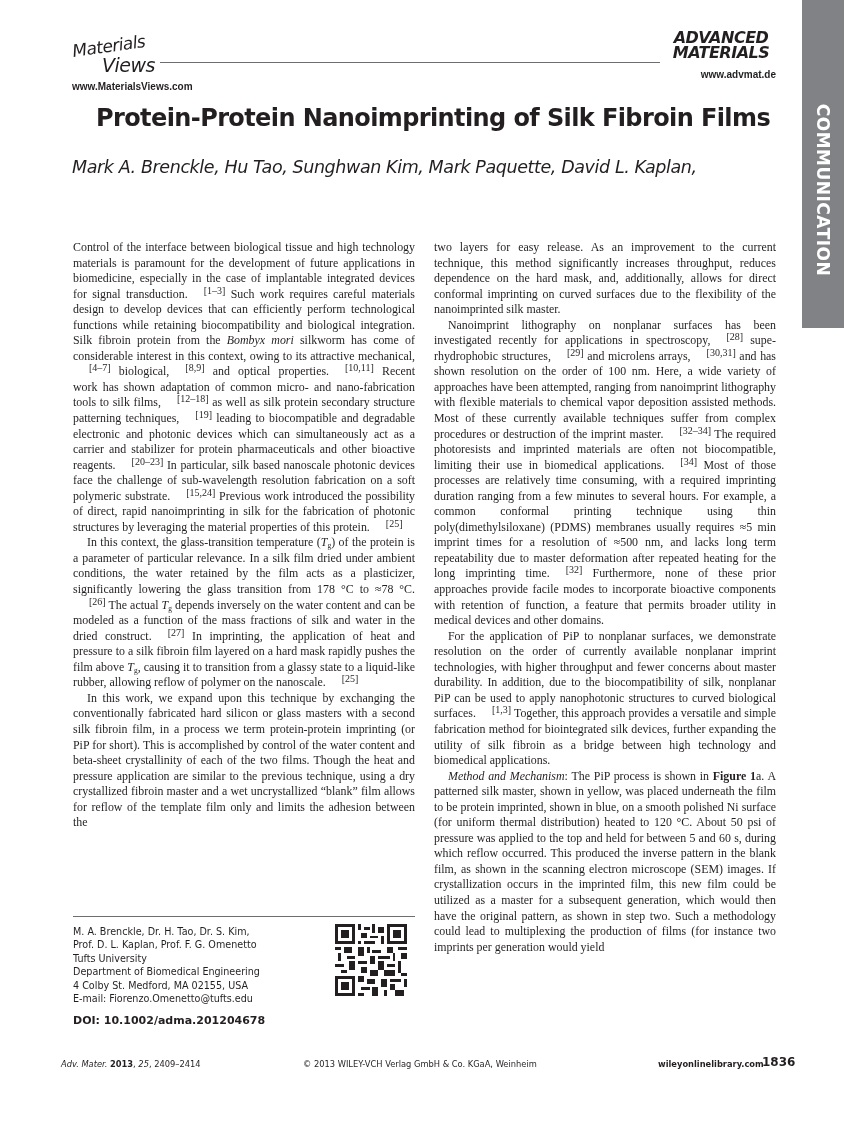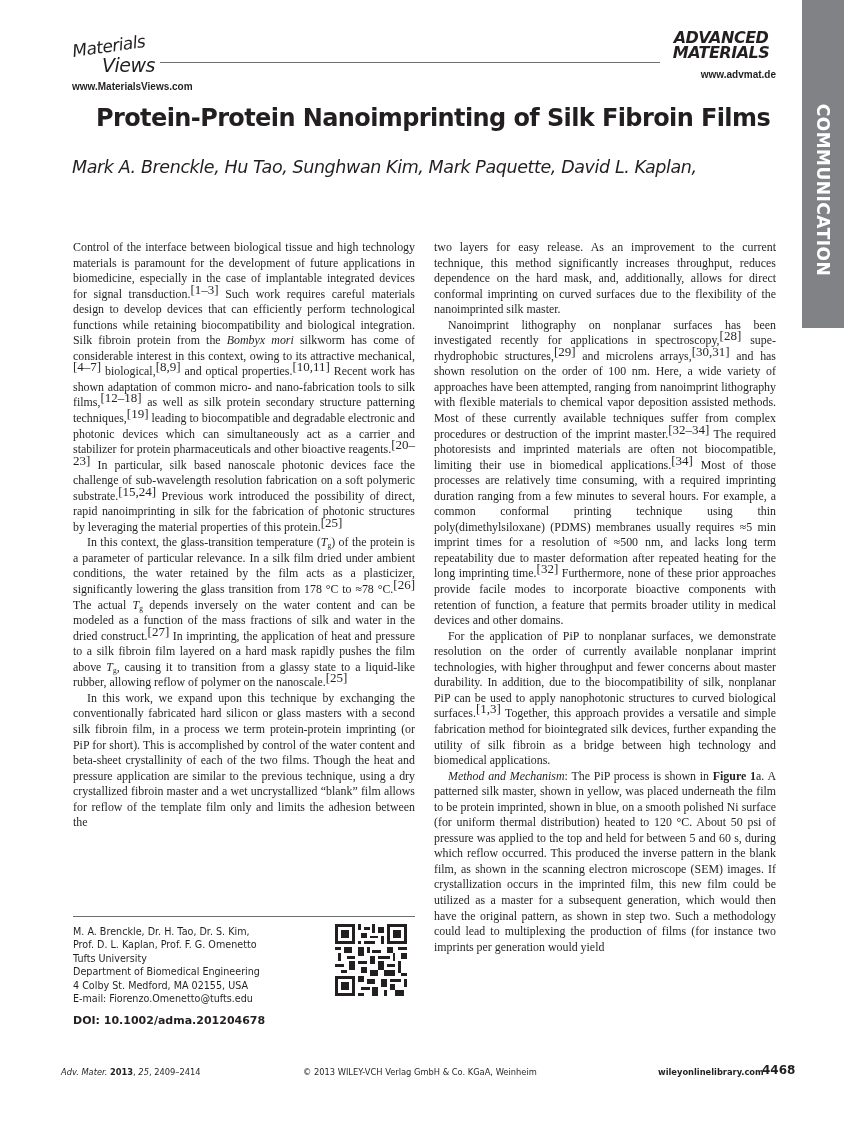--- a/index.html
+++ b/index.html
@@ -25,33 +25,33 @@
   
   .title { position: absolute; left: 72px; top: 104px; font-family: "DejaVu Sans", sans-serif; font-weight: bold; font-size: 24px; letter-spacing: -0.6px; color: #231f20; white-space: nowrap; margin-left: 24px; }
   .authors { position: absolute; left: 72px; top: 154px; width: 640px; font-family: "DejaVu Sans", sans-serif; font-style: italic; font-size: 17.5px; line-height: 27px; color: #231f20; letter-spacing: -0.4px; }
 
   
   .col { position: absolute; top: 240px; width: 342px; font-size: 11.9px; line-height: 15.55px; text-align: justify; hyphens: manual; color: #231f20; }
   .col.left { left: 73px; }
   .col.right { left: 434px; }
   .col p { text-indent: 0; }
   .col p.ind { text-indent: 14px; }
-  sup { font-size: 13px; line-height: 0; vertical-align: 4px; }
+  sup { font-size: 10px; line-height: 0; vertical-align: 4px; margin-left: 16px; }
   sub { font-size: 7.5px; line-height: 0; vertical-align: -2px; }
   em { font-style: italic; }
   b { font-weight: bold; }
 
   
   .aff-rule { position: absolute; left: 73px; top: 916px; width: 342px; height: 1px; background: #6d6e71; }
   .aff { position: absolute; left: 73px; top: 925px; width: 240px; font-family: "DejaVu Sans", sans-serif; font-size: 9.6px; line-height: 13.4px; color: #231f20; }
   .qr { position: absolute; left: 335px; top: 924px; width: 72px; height: 72px; }
   .doi { position: absolute; left: 73px; top: 1014px; font-family: "DejaVu Sans", sans-serif; font-weight: bold; font-size: 11px; color: #231f20; }
 
   
-  .footer { position: absolute; top: 1059px; font-family: "DejaVu Sans", sans-serif; font-size: 8.3px; color: #231f20; white-space: nowrap; margin-top: 8px; }
+  .footer { position: absolute; top: 1059px; font-family: "DejaVu Sans", sans-serif; font-size: 8.3px; color: #231f20; white-space: nowrap; }
   .footer.left { left: 61px; }
   .footer.mid { left: 303px; }
   .footer.url { left: 658px; font-weight: bold; }
   .footer.page { left: 762px; top: 1055px; font-weight: bold; font-size: 12px; }
 </style>
 </head>
 <body>
 
 <div class="mv-logo">
   <span class="l1">Materials</span>
@@ -156,13 +156,13 @@
   </g>
 </svg>
 <div class="doi">DOI: 10.1002/adma.201204678</div>
 
 <div class="footer left">
   <em>Adv. Mater.</em>
   <b>2013</b><span>, </span><em>25</em><span>, </span><span>2409–2414</span>
 </div>
 <div class="footer mid">© 2013 WILEY-VCH Verlag GmbH &amp; Co. KGaA, Weinheim</div>
 <div class="footer url">wileyonlinelibrary.com</div>
-<div class="footer page">4468</div>
+<div class="footer page">1836</div>
 
 </body></html>

